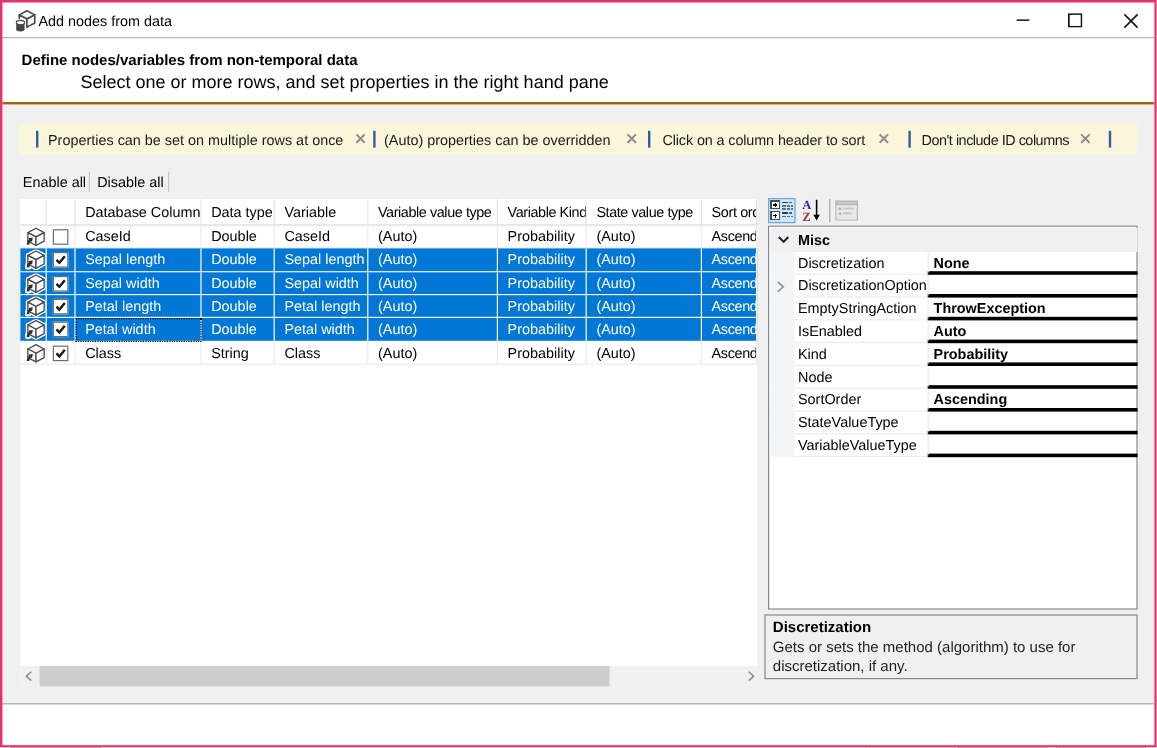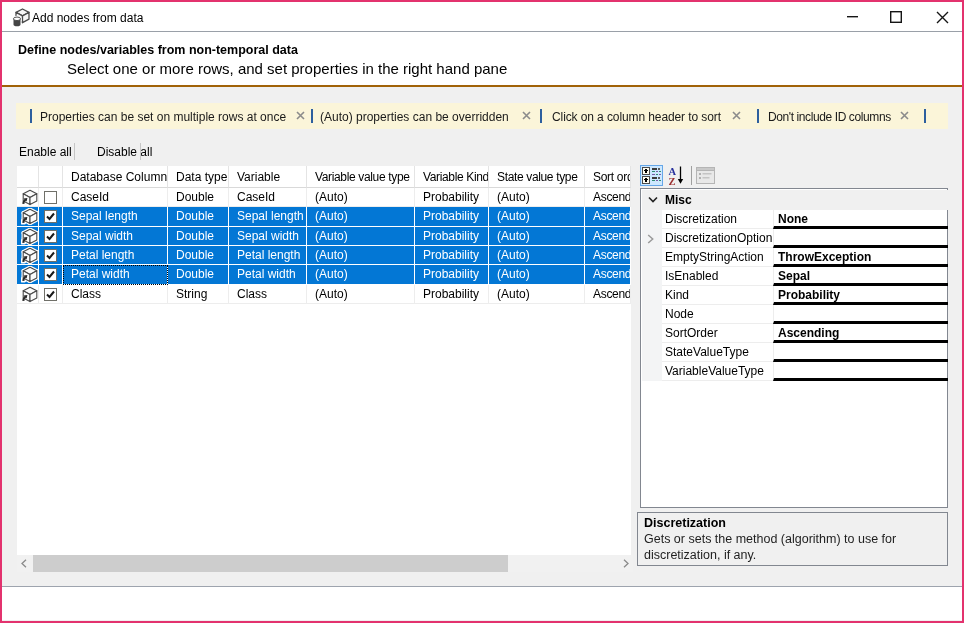--- a/index.html
+++ b/index.html
@@ -157,21 +157,21 @@
     <div class="yx" style="left:884px">
         <svg width="9" height="9" viewBox="0 0 9 9">
           <path d="M1 1 L8 8 M8 1 L1 8" stroke="#8b8b8b" stroke-width="1.6"></path>
         </svg>
       </div>
     <div class="ysep" style="left:908px"></div>
   </div>
 
   <div class="tbtext" style="left:19px">Enable all</div>
   <div class="tbsep" style="left:74px"></div>
-  <div class="tbtext" style="left:97px">Disable all</div>
+  <div class="tbtext" style="left:81px">Disable all</div>
   <div class="tbsep" style="left:140px"></div>
 
   <div id="table">
     <div class="trow" id="thead" style="top:0;height:22px">
       <div class="cell c0"></div>
         <div class="cell c1"></div>
       <div class="cell c2">Database Column</div>
       <div class="cell c3">Data type</div>
       <div class="cell c4">Variable</div>
       <div class="cell c5">Variable value type</div>
@@ -367,21 +367,21 @@
       <div class="pval"></div>
     </div>
     <div class="prow" style="top:59px">
       <div class="pgut"></div>
       <div class="pname">EmptyStringAction</div>
       <div class="pval">ThrowException</div>
     </div>
     <div class="prow" style="top:78px">
       <div class="pgut"></div>
       <div class="pname">IsEnabled</div>
-      <div class="pval">Sepal</div>
+      <div class="pval">Auto</div>
     </div>
     <div class="prow" style="top:97px">
       <div class="pgut"></div>
       <div class="pname">Kind</div>
       <div class="pval">Probability</div>
     </div>
     <div class="prow" style="top:116px">
       <div class="pgut"></div>
       <div class="pname">Node</div>
       <div class="pval"></div>

